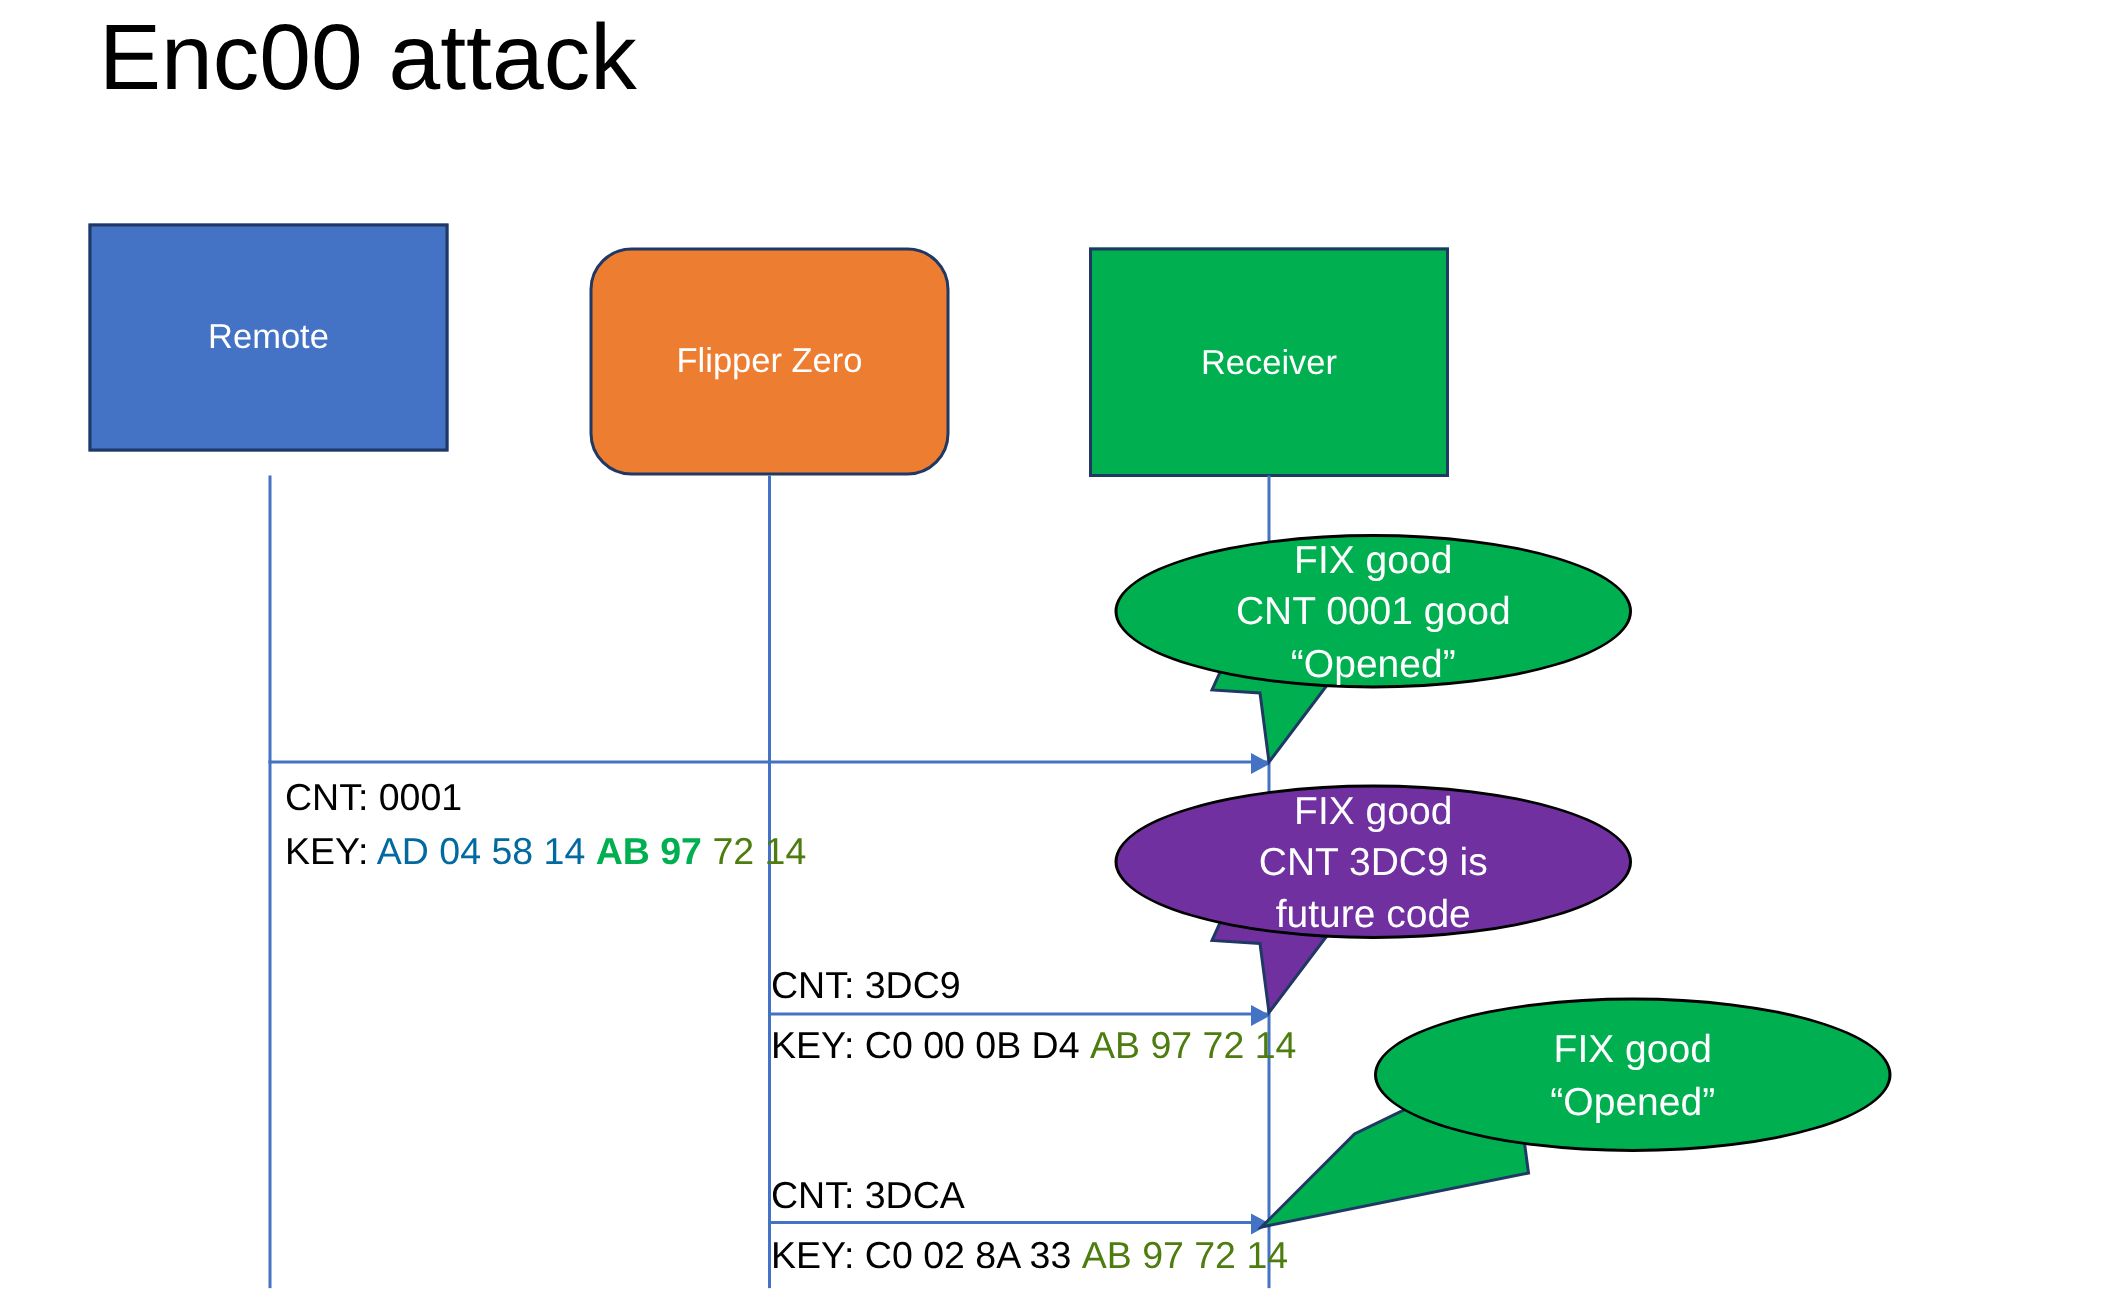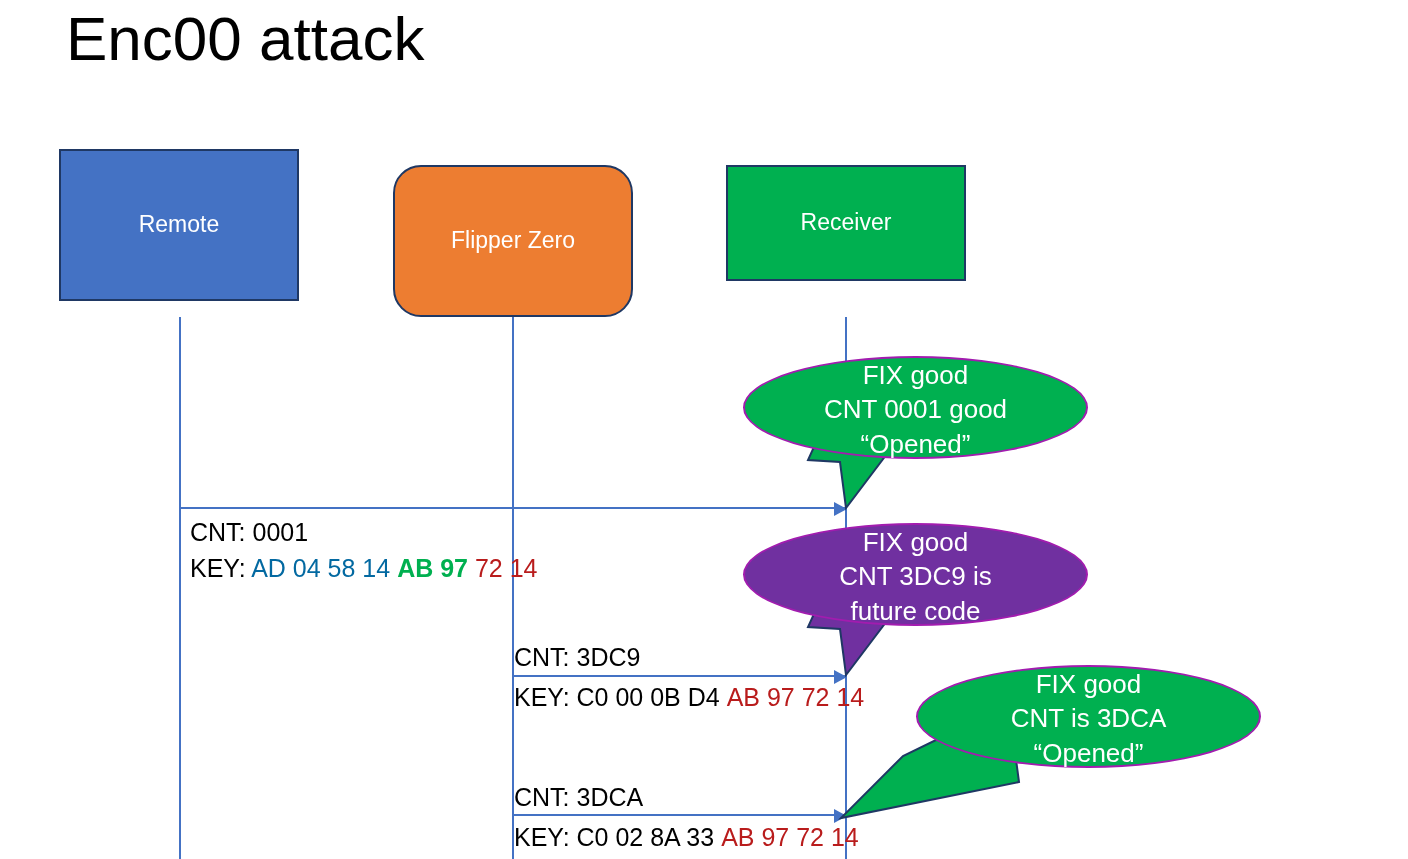--- a/index.html
+++ b/index.html
@@ -42,21 +42,21 @@
     align-items: center;
     justify-content: center;
     color: #ffffff;
     font-size: 23px;
     font-weight: 400;
     line-height: 1.2;
     text-align: center;
   }
   #actor-remote  { left: 59px;  top: 149px; width: 240px; height: 152px; background: #4472C4; }
   #actor-flipper { left: 393px; top: 165px; width: 240px; height: 152px; background: #ED7D31; border-radius: 28px; }
-  #actor-receiver{ left: 726px; top: 165px; width: 240px; height: 116px; background: #00B050; }
+  #actor-receiver{ left: 726px; top: 165px; width: 240px; height: 153px; background: #00B050; }
 
   
   .lifeline {
     position: absolute;
     width: 0;
     border-left: 2px solid #4472C4;
     top: 317px;
   }
   #lifeline-remote   { left: 179px; height: 542px; }
   #lifeline-flipper  { left: 512px; height: 542px; }
@@ -93,39 +93,40 @@
   }
   #label-1-fix { left: 190px; top: 468px; }
   #label-1-cnt { left: 190px; top: 513px; }
   #label-1-key { left: 190px; top: 549px; }
   #label-2-cnt { left: 514px; top: 638px; }
   #label-2-key { left: 514px; top: 678px; }
   #label-3-cnt { left: 514px; top: 778px; }
   #label-3-key { left: 514px; top: 818px; }
 
   .key-red   { color: #0369a1; }
-  .key-green { color: #b91c1c; margin-top: 16px; }
+  .key-green { color: #4d7c0f; margin-top: 16px; }
   .key-green-bold { color: #00B050; font-weight: bold; }
   .key-black { color: #000000; }
 
   
   .callout {
     position: absolute;
   }
   .callout-body {
     position: absolute;
     left: 0;
     top: 0;
     width: 100%;
     height: 100%;
     border-radius: 50%;
-    border: 2px solid #a21caf;
+    border: 2px solid #000000;
     display: flex;
     flex-direction: column;
     align-items: center;
+    justify-content: center;
     color: #ffffff;
     font-size: 26px;
     line-height: 1.32;
     text-align: center;
     z-index: 2;
   }
   .callout-tail {
     position: absolute;
     z-index: 1;
   }
@@ -206,18 +207,17 @@
   </div>
 
   <div class="callout" id="callout-3">
     <div class="callout-tail">
       <svg width="180" height="110" viewBox="0 0 180 110">
         <polygon points="170,12 178,72 0,108 62,46 95,30" fill="#00B050" stroke="#1F3864" stroke-width="2"></polygon>
       </svg>
     </div>
     <div class="callout-body">
       <span class="callout-line">FIX good</span>
-      <span class="callout-line">CNT is 3DCA</span>
       <span class="callout-line">“Opened”</span>
     </div>
   </div>
 
 </div>
 
 </body></html>

